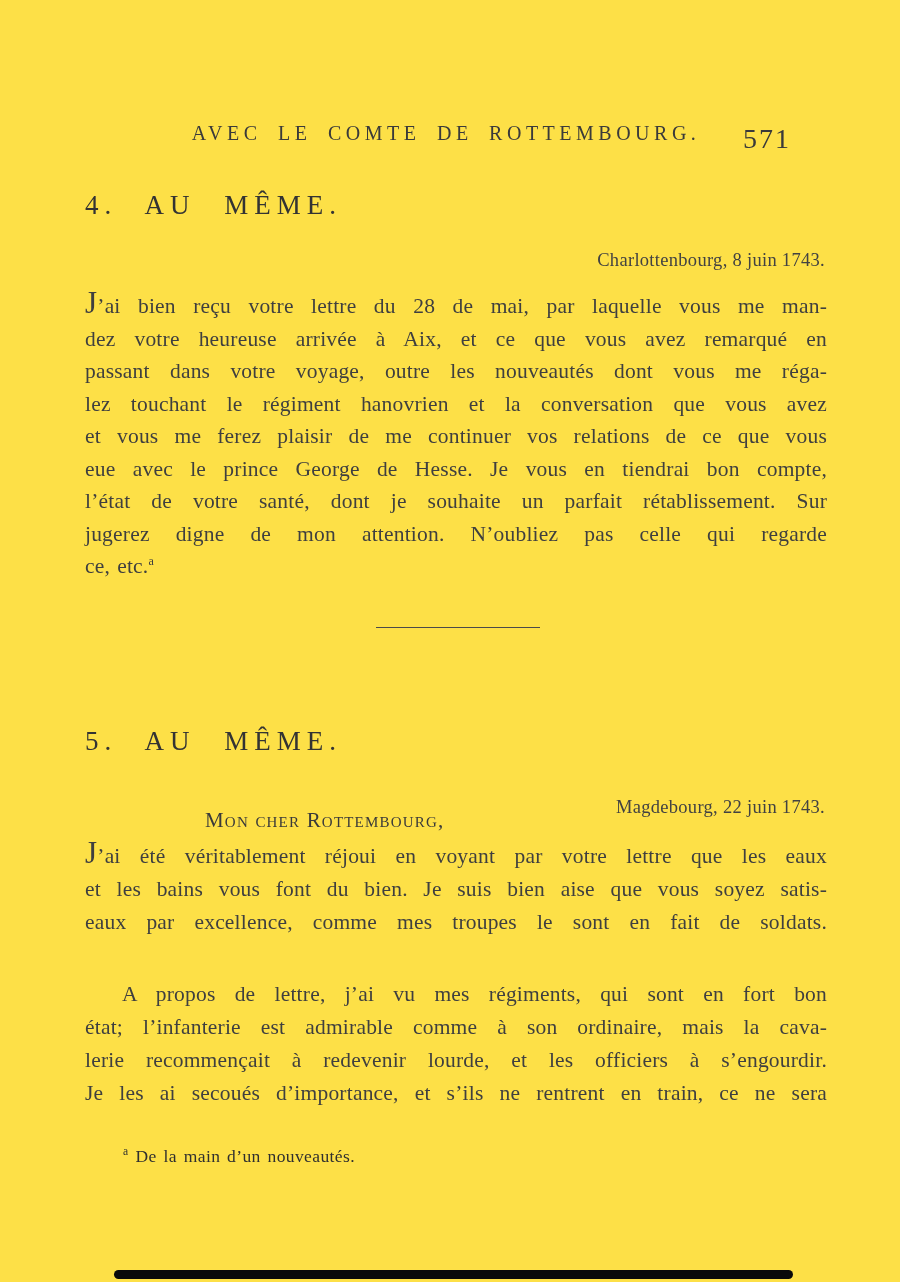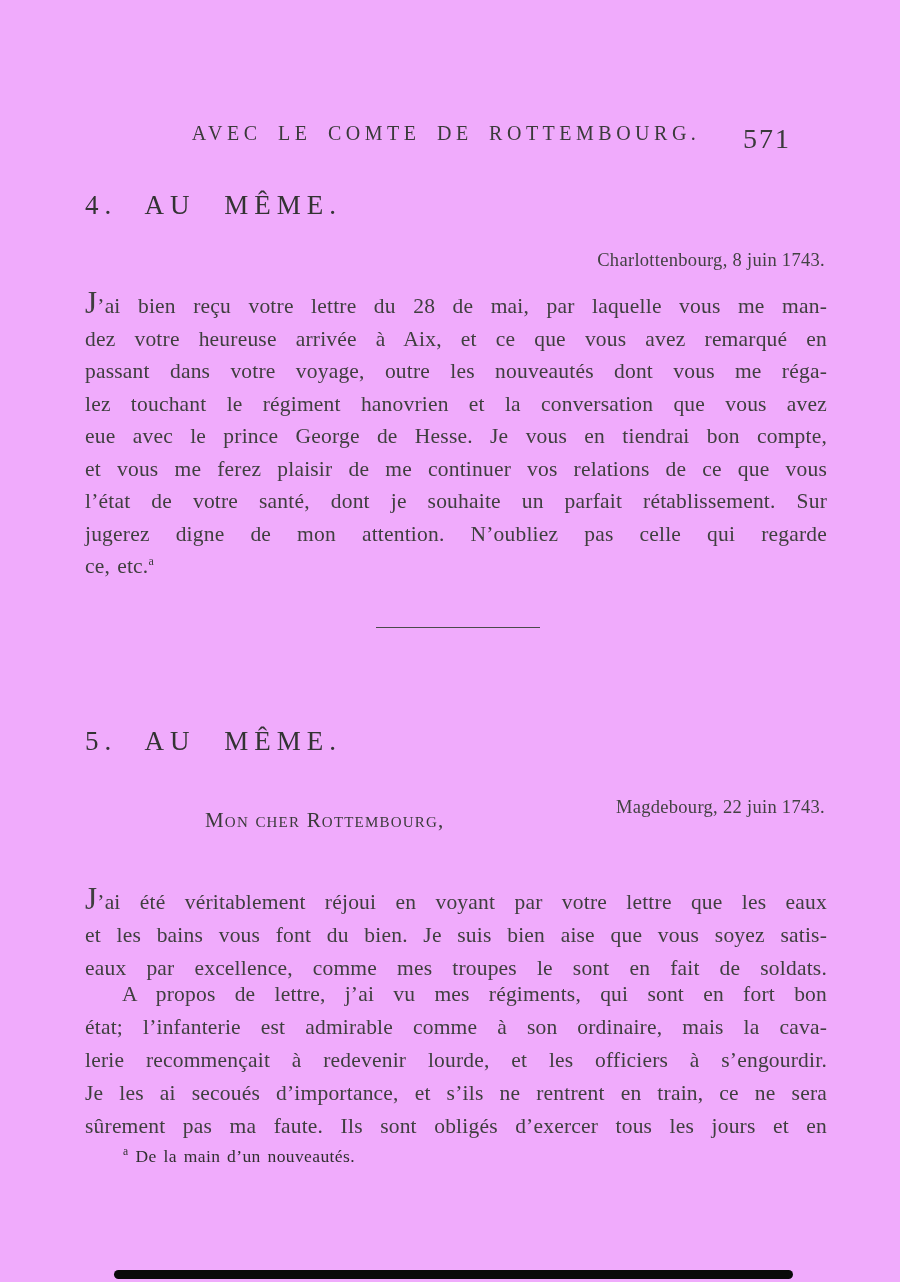--- a/index.html
+++ b/index.html
@@ -4,21 +4,21 @@
 <style>
   html, body {
     margin: 0;
     padding: 0;
     background: #ffffff;
   }
   .page {
     position: relative;
     width: 900px;
     height: 1282px;
-    background: #f0abfc;
+    background: #fde047;
     overflow: hidden;
     font-family: "Liberation Serif", "DejaVu Serif", serif;
     color: #3f3f3f;
   }
 
   
   .running-head-row {
     position: absolute;
     top: 122px;
     left: 85px;
@@ -82,21 +82,21 @@
     color: #3a3a3a;
   }
 
   
   .para {
     position: absolute;
     left: 85px;
     width: 742px;
   }
   .para-l4   { top: 290px; }
-  .para-l5a  { top: 840px; margin-top: 46px; }
+  .para-l5a  { top: 840px; }
   .para-l5b  { top: 978px; }
   .line {
     display: block;
     font-size: 21.5px;
     line-height: 32.5px;
     letter-spacing: 0.2px;
     word-spacing: 1.5px;
     white-space: normal;
     text-align: left;
   }
@@ -165,43 +165,42 @@
     <span class="rh-number">571</span>
   </header>
 
   <h2 class="section-heading heading-4">4. AU MÊME.</h2>
   <div class="dateline dateline-4">Charlottenbourg, 8 juin 1743.</div>
   <div class="para para-l4">
       <div class="line j"><span class="initial">J</span>’ai bien reçu votre lettre du 28 de mai, par laquelle vous me man-</div>
       <div class="line j">dez votre heureuse arrivée à Aix, et ce que vous avez remarqué en</div>
       <div class="line j">passant dans votre voyage, outre les nouveautés dont vous me réga-</div>
       <div class="line j">lez touchant le régiment hanovrien et la conversation que vous avez</div>
+      <div class="line j">et vous me ferez plaisir de me continuer vos relations de ce que vous</div>
       <div class="line j">eue avec le prince George de Hesse. Je vous en tiendrai bon compte,</div>
-      <div class="line j">et vous me ferez plaisir de me continuer vos relations de ce que vous</div>
       <div class="line j">l’état de votre santé, dont je souhaite un parfait rétablissement. Sur</div>
       <div class="line j">jugerez digne de mon attention. N’oubliez pas celle qui regarde</div>
       <div class="line">ce, etc.<sup class="fnref">a</sup></div>
     </div>
 
   <hr class="divider">
 
   <h2 class="section-heading heading-5">5. AU MÊME.</h2>
   <div class="dateline dateline-5">Magdebourg, 22 juin 1743.</div>
   <div class="salutation">Mon cher Rottembourg,</div>
   <div class="para para-l5a">
       <div class="line j"><span class="initial">J</span>’ai été véritablement réjoui en voyant par votre lettre que les eaux</div>
       <div class="line j">et les bains vous font du bien. Je suis bien aise que vous soyez satis-</div>
       <div class="line j">eaux par excellence, comme mes troupes le sont en fait de soldats.</div>
     </div>
   <div class="para para-l5b">
       <div class="line j indent">A propos de lettre, j’ai vu mes régiments, qui sont en fort bon</div>
       <div class="line j">état; l’infanterie est admirable comme à son ordinaire, mais la cava-</div>
       <div class="line j">lerie recommençait à redevenir lourde, et les officiers à s’engourdir.</div>
       <div class="line j">Je les ai secoués d’importance, et s’ils ne rentrent en train, ce ne sera</div>
-      <div class="line j">sûrement pas ma faute. Ils sont obligés d’exercer tous les jours et en</div>
     </div>
 
   <footer class="footnote">
     <sup>a</sup><span>De la main d’un nouveautés.</span>
   </footer>
 
   <div class="scan-bar"></div>
 
 </div>
 

